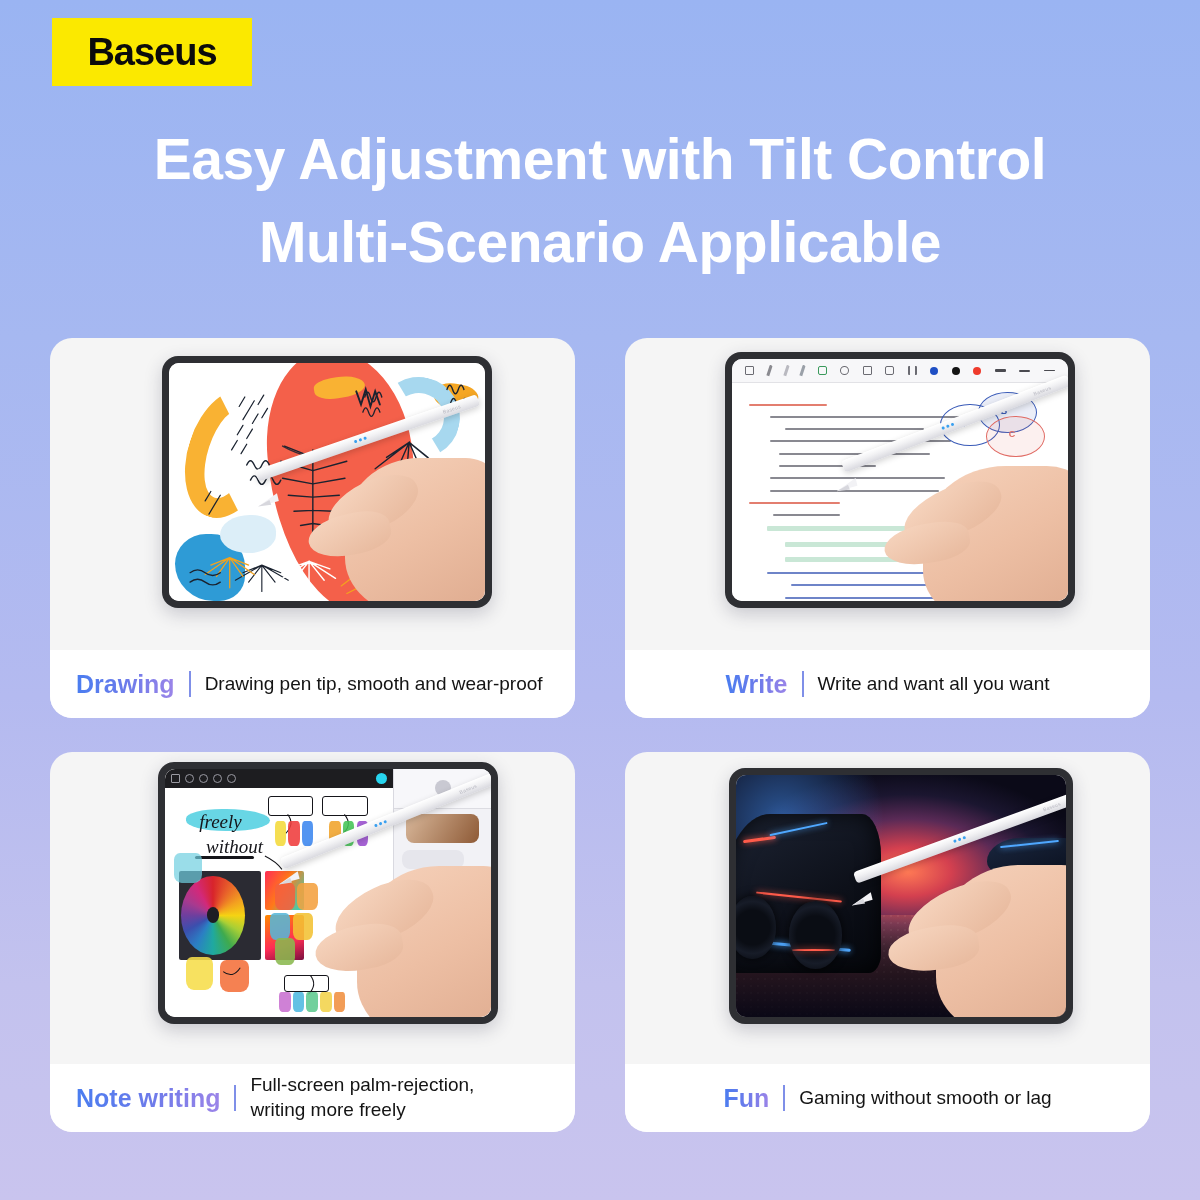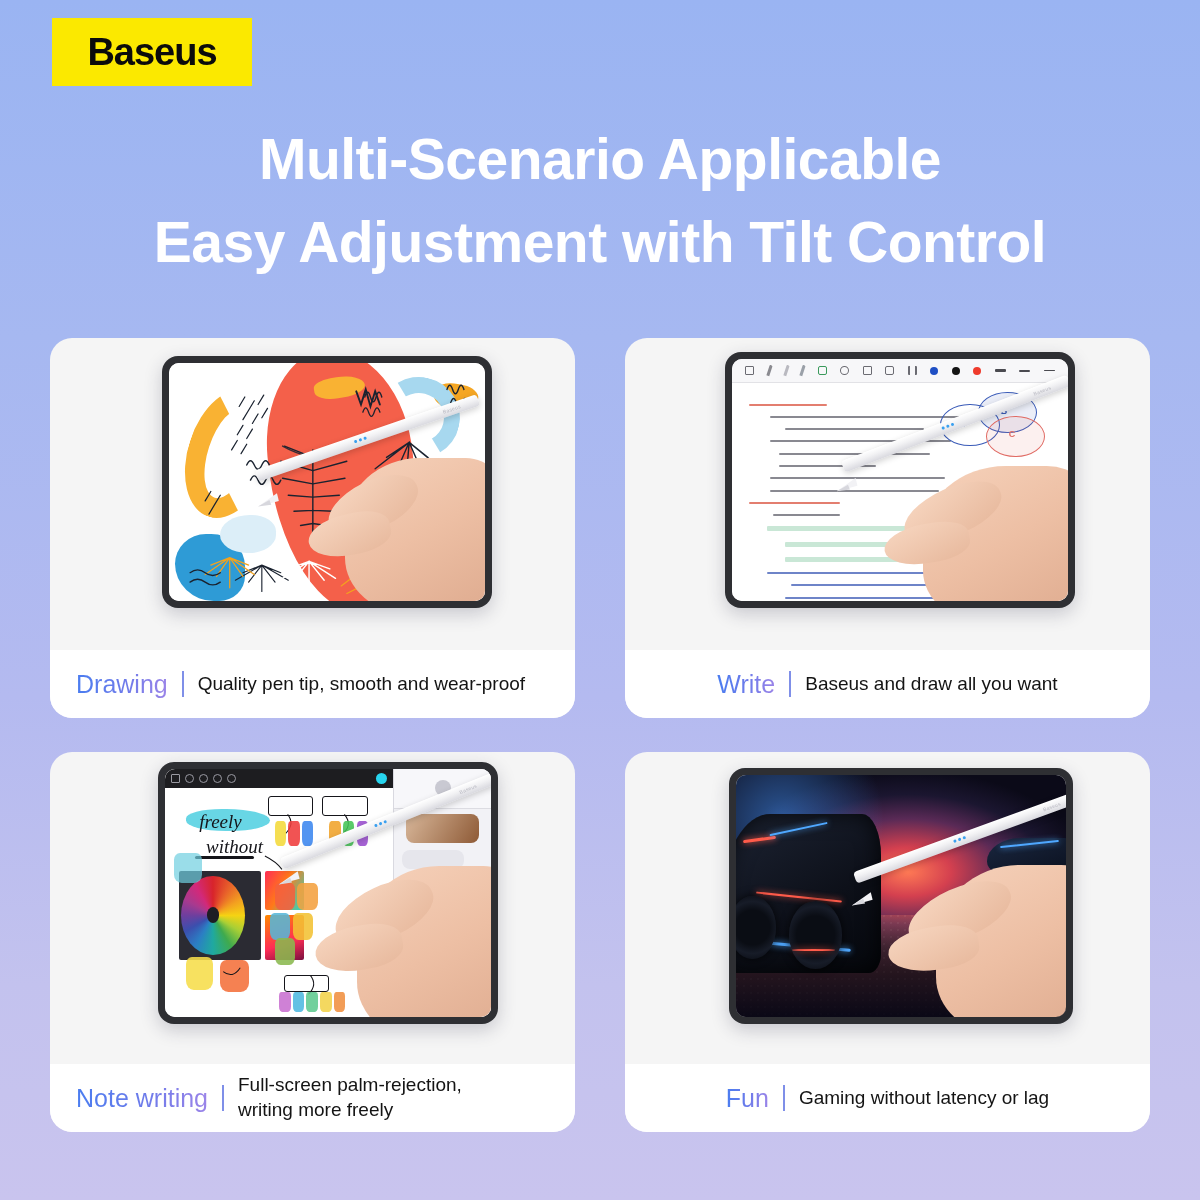--- a/index.html
+++ b/index.html
@@ -35,21 +35,21 @@
     display:flex; flex-direction:column; position:relative;
   }
   .card-media{ flex:1; position:relative; overflow:hidden; }
   .card-caption{
     background:#ffffff; height:68px; display:flex; align-items:center;
     padding:0 26px; gap:14px;
   }
   .cap-center{ justify-content:center; }
   .cap-left{ justify-content:flex-start; }
   .cap-title{
-    font-size:25px; font-weight:normal; white-space:nowrap;
+    font-size:25px; font-weight:bold; white-space:nowrap;
     background:linear-gradient(90deg,#4a7df0 0%,#6f7bea 55%,#9b84e8 100%);
     -webkit-background-clip:text; background-clip:text; color:transparent;
   }
   .cap-div{ width:2px; height:26px; background:#7f8fe8; flex:0 0 auto; }
   .cap-desc{ font-size:19px; color:#141414; line-height:1.3; white-space:pre-line; }
 
   
   .tablet{ position:absolute; border-radius:16px; background:#2e2f33; padding:7px;
            box-shadow:0 6px 18px rgba(40,40,70,.22); }
   .screen{ width:100%; height:100%; border-radius:10px; overflow:hidden; position:relative;
@@ -174,22 +174,22 @@
   .pen-brand{ position:absolute; font-size:5px; color:#b9b9c2; letter-spacing:.3px; }
 </style>
 </head>
 <body>
 
 <div class="logo">
   <span class="logo-text">Baseus</span>
 </div>
 
 <div class="headline">
+  <h1>Easy Adjustment with Tilt Control</h1>
   <h1>Multi-Scenario Applicable</h1>
-  <h1>Easy Adjustment with Tilt Control</h1>
 </div>
 
 <div class="grid">
 
   <div class="card">
     <div class="card-media">
       <div class="tablet" style="left:112px;top:18px;width:330px;height:252px;">
         <div class="screen">
           <div class="art">
             <div class="blob coral"></div>
@@ -266,21 +266,21 @@
           <svg viewBox="0 0 330 252" style="position:absolute;inset:0;width:100%;height:100%;">
             <polygon points="92,152 112,138 114,146" fill="#f2f2f5"></polygon>
             <polygon points="92,152 104,145 106,150" fill="#d7d7dd"></polygon>
           </svg>
         </div>
       </div>
     </div>
     <div class="card-caption cap-left">
       <span class="cap-title">Drawing</span>
       <span class="cap-div"></span>
-      <span class="cap-desc">Quality pen tip, smooth and wear-proof</span>
+      <span class="cap-desc">Drawing pen tip, smooth and wear-proof</span>
     </div>
   </div>
 
   <div class="card">
     <div class="card-media">
       <div class="tablet" style="left:100px;top:14px;width:350px;height:256px;">
         <div class="screen">
           <div class="note-toolbar">
             <span class="tb-ico"></span>
             <span class="tb-pen"></span>
@@ -347,21 +347,21 @@
           <svg viewBox="0 0 350 256" style="position:absolute;inset:0;width:100%;height:100%;">
             <polygon points="108,140 128,126 130,134" fill="#f2f2f5"></polygon>
             <polygon points="108,140 120,133 122,138" fill="#d7d7dd"></polygon>
           </svg>
         </div>
       </div>
     </div>
     <div class="card-caption cap-center">
       <span class="cap-title">Write</span>
       <span class="cap-div"></span>
-      <span class="cap-desc">Baseus and draw all you want</span>
+      <span class="cap-desc">Write and want all you want</span>
     </div>
   </div>
 
   <div class="card">
     <div class="card-media">
       <div class="tablet" style="left:108px;top:10px;width:340px;height:262px;">
         <div class="screen">
           <div class="nt-left">
             <div class="nt-toolbar">
               <span class="nt-ti" style="border-radius:1px;"></span>
@@ -515,17 +515,17 @@
           <svg viewBox="0 0 344 256" style="position:absolute;inset:0;width:100%;height:100%;">
             <polygon points="120,138 140,124 142,132" fill="#f4f4f7"></polygon>
             <polygon points="120,138 132,131 134,136" fill="#dadae0"></polygon>
           </svg>
         </div>
       </div>
     </div>
     <div class="card-caption cap-center">
       <span class="cap-title">Fun</span>
       <span class="cap-div"></span>
-      <span class="cap-desc">Gaming without latency or lag</span>
+      <span class="cap-desc">Gaming without smooth or lag</span>
     </div>
   </div>
 
 </div>
 
 </body></html>

